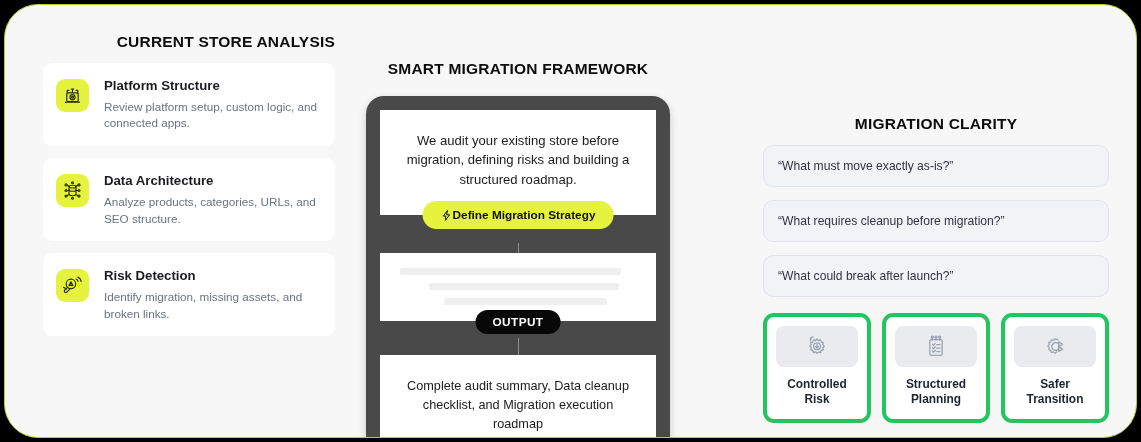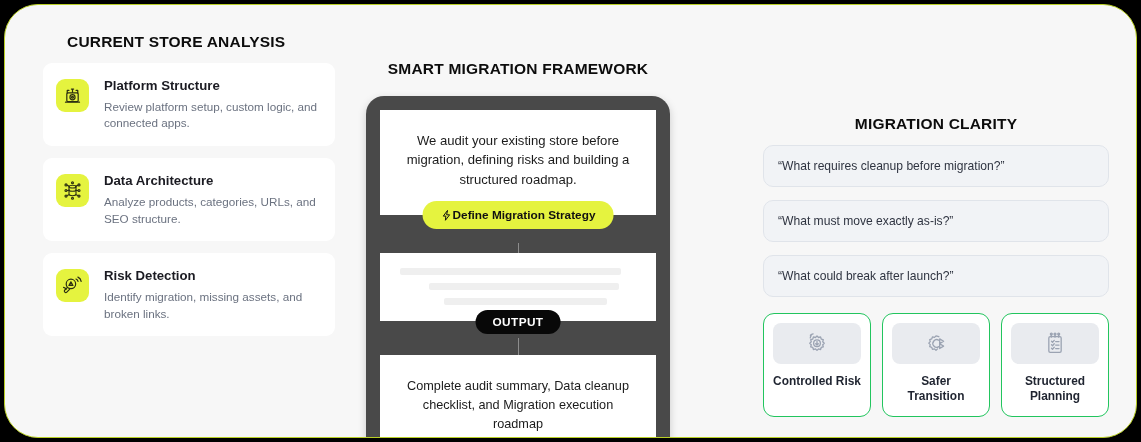--- a/index.html
+++ b/index.html
@@ -26,21 +26,21 @@
   #left-col {
     position: absolute;
     left: 38px; top: 28px;
     width: 292px;
   }
   .col-heading {
     font-size: 15.5px;
     font-weight: bold;
     letter-spacing: 0.2px;
     color: #0c0c0c;
-    text-align: left;
+    text-align: right;
   }
   #left-col .col-heading { padding-left: 24px; }
 
   .analysis-card {
     background: #ffffff;
     border-radius: 9px;
     padding: 14px 14px 14px 13px;
     display: flex;
     gap: 15px;
     margin-top: 12px;
@@ -186,21 +186,21 @@
   #quote-list .quote-card:first-child { margin-top: 0; }
 
   #benefit-row {
     display: flex;
     gap: 11px;
     margin-top: 16px;
   }
   .benefit-card {
     flex: 1 1 0;
     background: #ffffff;
-    border: 1px solid #22c55e;
+    border: 4px solid #22c55e;
     border-radius: 11px;
     padding: 9px 9px 12px 9px;
     text-align: center;
   }
   .benefit-icon-wrap {
     background: #e9ebef;
     border-radius: 8px;
     height: 41px;
     display: flex;
     align-items: center;
@@ -309,63 +309,63 @@
       <div class="panel" id="panel-output">
         <div class="output-text">Complete audit summary,  Data cleanup checklist, and Migration execution roadmap</div>
       </div>
     </div>
   </div>
 
   <div id="right-col">
     <div class="col-heading">MIGRATION CLARITY</div>
 
     <div id="quote-list">
+      <div class="quote-card">“What must move exactly as-is?”</div>
       <div class="quote-card">“What requires cleanup before migration?”</div>
-      <div class="quote-card">“What must move exactly as-is?”</div>
       <div class="quote-card">“What could break after launch?”</div>
     </div>
 
     <div id="benefit-row">
 
       <div class="benefit-card">
         <div class="benefit-icon-wrap">
           <svg width="26" height="26" viewBox="0 0 24 24" fill="none" stroke="#9ba3b2" stroke-width="1.2" stroke-linecap="round" stroke-linejoin="round">
             <path d="M12 4.6 13.4 6l1.9-.5.6 1.9 1.9.6-.5 1.9 1.4 1.4-1.4 1.4.5 1.9-1.9.6-.6 1.9-1.9-.5L12 17.9l-1.4-1.3-1.9.5-.6-1.9-1.9-.6.5-1.9-1.4-1.4 1.4-1.4-.5-1.9 1.9-.6.6-1.9 1.9.5z"></path>
             <circle cx="12" cy="11.3" r="3.1"></circle>
             <path d="M12 9.6v3.2M10.8 11.7l1.2 1.2 1.2-1.2"></path>
             <path d="M6.6 4.4c-.5.5-.8 1.2-.8 2M8.4 2.6c-1 .2-1.8.7-2.5 1.4"></path>
           </svg>
         </div>
         <div class="benefit-label">Controlled Risk</div>
-      </div>
-
-      <div class="benefit-card">
-        <div class="benefit-icon-wrap">
-          <svg width="26" height="26" viewBox="0 0 24 24" fill="none" stroke="#9ba3b2" stroke-width="1.2" stroke-linecap="round" stroke-linejoin="round">
-            <path d="M14.6 5.3 12 4.6l-1.4 1.3-1.9-.5-.6 1.9-1.9.6.5 1.9-1.4 1.4 1.4 1.4-.5 1.9 1.9.6.6 1.9 1.9-.5 1.4 1.3 1.4-1.3"></path>
-            <path d="M14.6 8.6a3.5 3.5 0 1 0 0 5.8"></path>
-            <path d="M15.4 7.3l3.6 2.2-3.6 2.2z"></path>
-            <path d="M15.4 11.8l3.6 2.2-3.6 2.2z"></path>
-          </svg>
-        </div>
-        <div class="benefit-label">Safer Transition</div>
       </div>
 
       <div class="benefit-card">
         <div class="benefit-icon-wrap">
           <svg width="26" height="26" viewBox="0 0 24 24" fill="none" stroke="#9ba3b2" stroke-width="1.2" stroke-linecap="round" stroke-linejoin="round">
             <rect x="6.3" y="5.2" width="11.4" height="14.6" rx="1.3"></rect>
             <path d="M8.6 3.1v2.6M12 3.1v2.6M15.4 3.1v2.6"></path>
             <circle cx="8.6" cy="2.8" r=".9"></circle>
               <circle cx="12" cy="2.8" r=".9"></circle>
               <circle cx="15.4" cy="2.8" r=".9"></circle>
             <path d="M8.8 9.5l.9.9 1.6-1.8M12.6 9.8h3.1"></path>
             <path d="M8.8 12.7l.9.9 1.6-1.8M12.6 13h3.1"></path>
             <path d="M8.8 15.9l.9.9 1.6-1.8M12.6 16.2h3.1"></path>
           </svg>
         </div>
         <div class="benefit-label">Structured Planning</div>
       </div>
 
+      <div class="benefit-card">
+        <div class="benefit-icon-wrap">
+          <svg width="26" height="26" viewBox="0 0 24 24" fill="none" stroke="#9ba3b2" stroke-width="1.2" stroke-linecap="round" stroke-linejoin="round">
+            <path d="M14.6 5.3 12 4.6l-1.4 1.3-1.9-.5-.6 1.9-1.9.6.5 1.9-1.4 1.4 1.4 1.4-.5 1.9 1.9.6.6 1.9 1.9-.5 1.4 1.3 1.4-1.3"></path>
+            <path d="M14.6 8.6a3.5 3.5 0 1 0 0 5.8"></path>
+            <path d="M15.4 7.3l3.6 2.2-3.6 2.2z"></path>
+            <path d="M15.4 11.8l3.6 2.2-3.6 2.2z"></path>
+          </svg>
+        </div>
+        <div class="benefit-label">Safer Transition</div>
+      </div>
+
     </div>
   </div>
 
 </div>
 
 </body></html>

